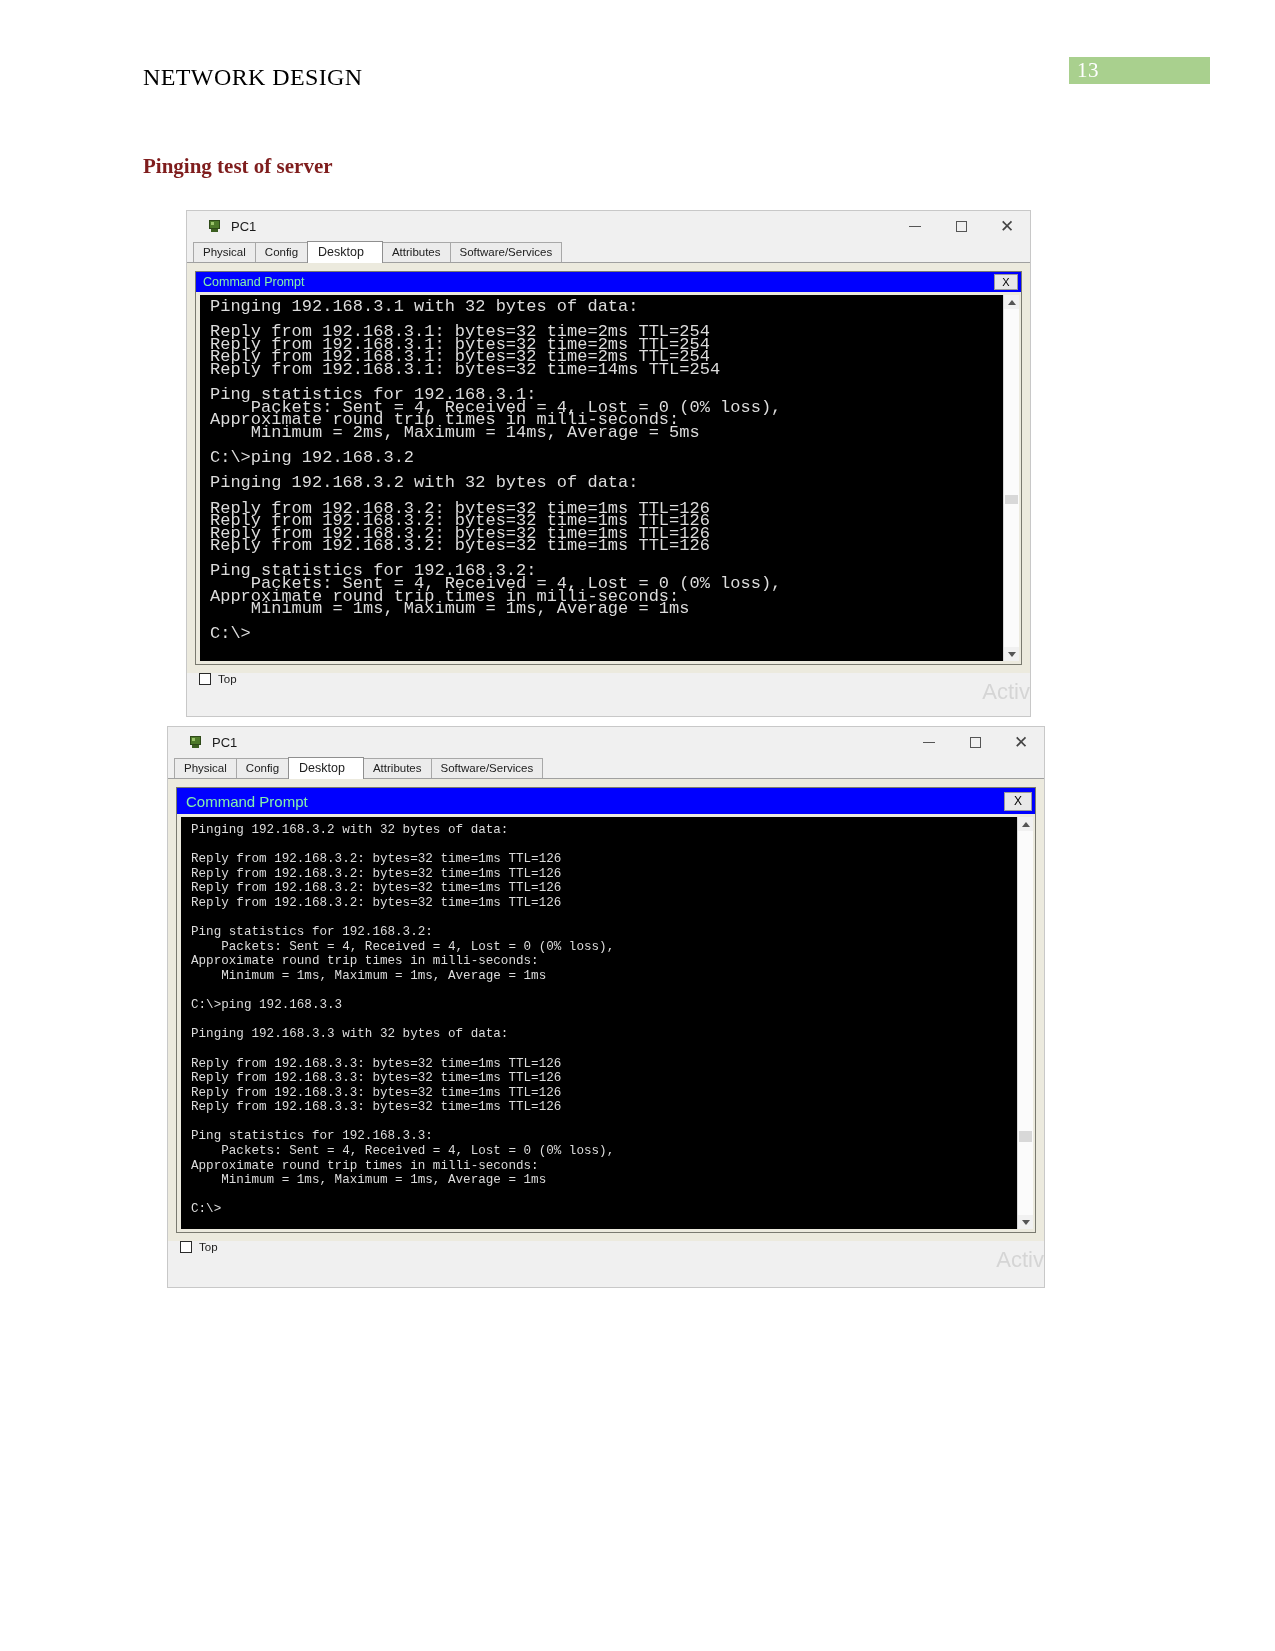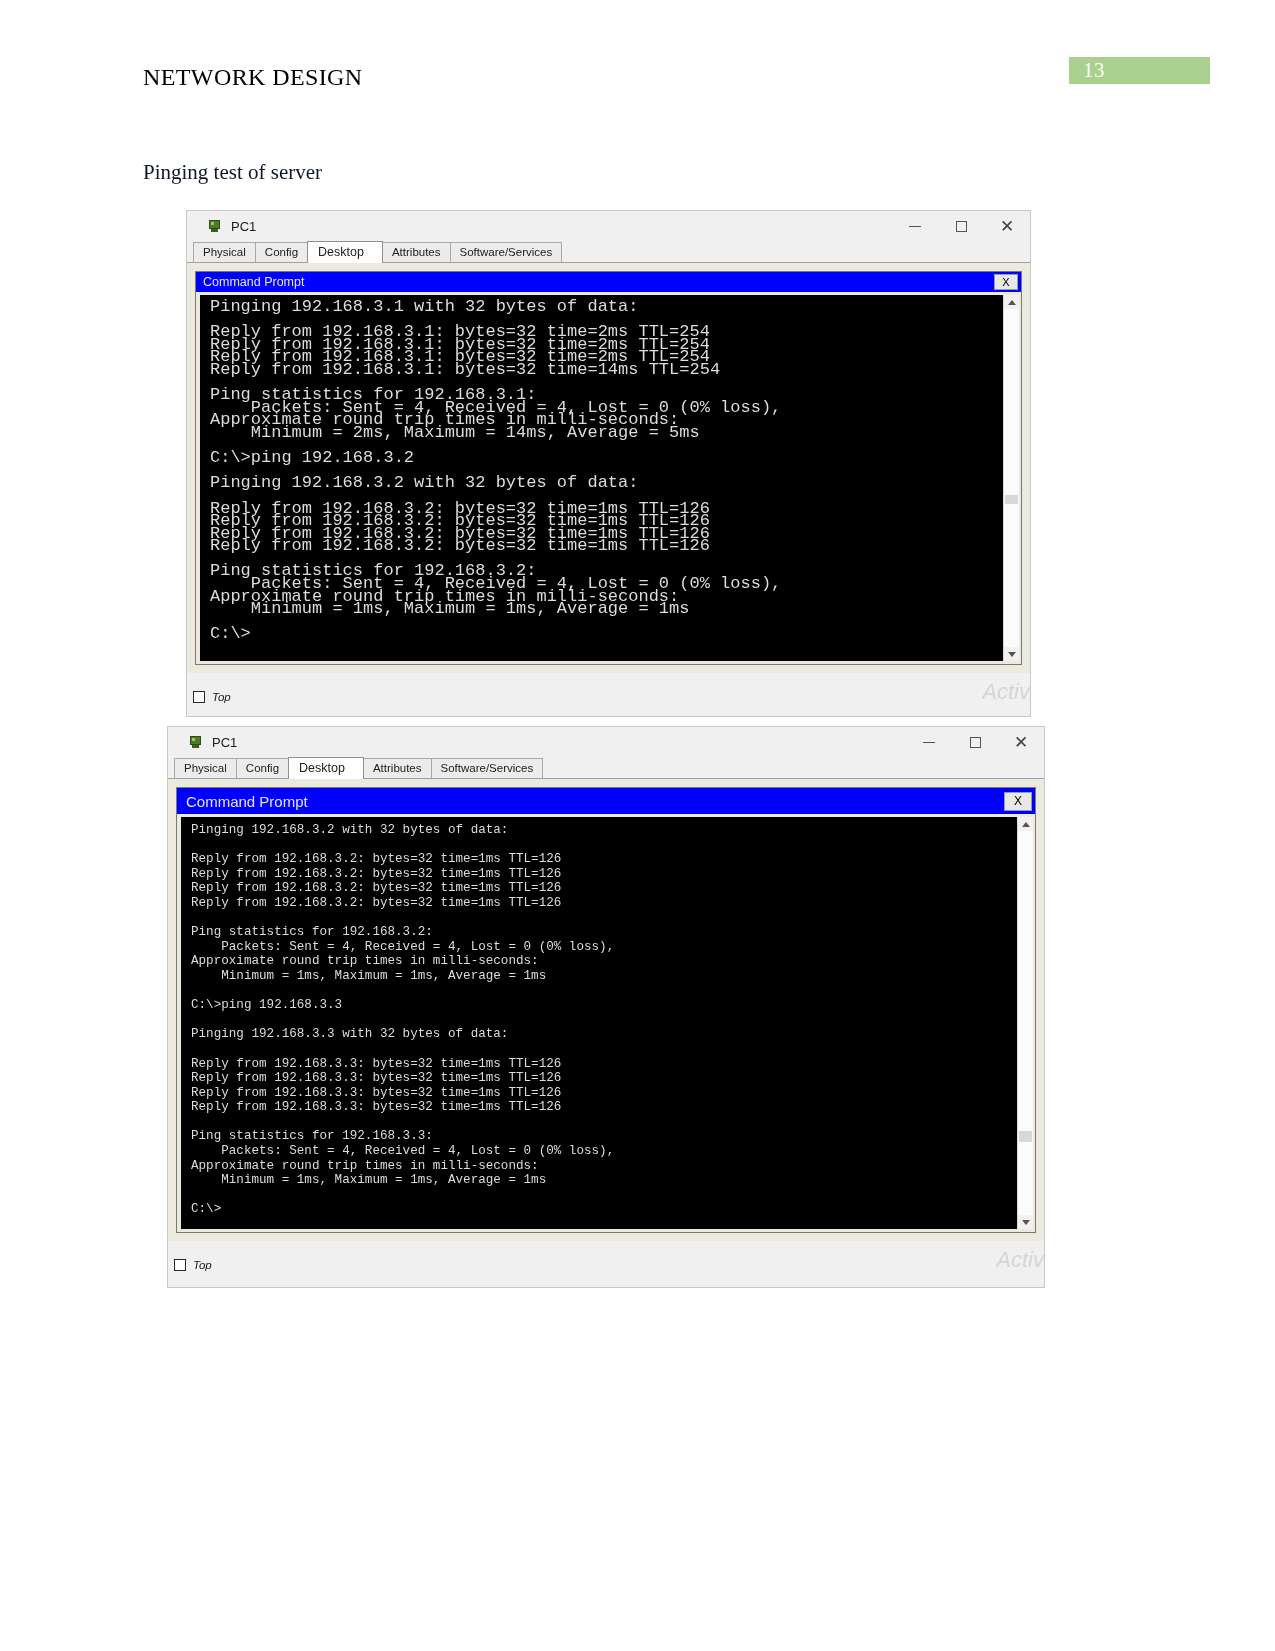--- a/index.html
+++ b/index.html
@@ -21,43 +21,43 @@
     position: absolute;
     left: 1069px;
     top: 57px;
     width: 141px;
     height: 27px;
     background: #a9d08e;
     color: #ffffff;
     font-family: "Liberation Serif", serif;
     font-size: 21px;
     line-height: 27px;
-    padding-left: 14px;
+    padding-left: 8px;
     box-sizing: border-box;
     letter-spacing: 0.5px;
   }
 
   .doc-heading {
     position: absolute;
     left: 143px;
     top: 64px;
     font-family: "Liberation Serif", serif;
     font-size: 24px;
     color: #000000;
     letter-spacing: 0.4px;
   }
 
   .section-title {
     position: absolute;
     left: 143px;
-    top: 160px;
+    top: 154px;
     font-family: "Liberation Serif", serif;
     font-size: 21px;
-    font-weight: normal;
-    color: #0f172a;
+    font-weight: bold;
+    color: #7f1d1d;
   }
 
   
   .pt-window {
     position: absolute;
     background: #f0f0f0;
     border: 1px solid #c8c8c8;
     box-sizing: border-box;
   }
 
@@ -189,21 +189,21 @@
   }
   .cmd-titlebar {
     height: 20px;
     background: #0000ff;
     display: flex;
     align-items: center;
     justify-content: space-between;
     flex: none;
   }
   .cmd-titlebar .cmd-title {
-    color: #e5e5e5;
+    color: #86efac;
     font-family: "Liberation Sans", sans-serif;
     font-size: 12.5px;
     padding-left: 7px;
     white-space: nowrap;
   }
   .cmd-close {
     width: 24px;
     height: 16px;
     margin-right: 3px;
     background: #e8e8e8;
@@ -270,25 +270,24 @@
     left: 1px;
     right: 1px;
     background: #d8d8d8;
   }
 
   
   .pt-footer {
     height: 30px;
     background: #f0f0f0;
     display: flex;
-    align-items: flex-end;
-    padding-left: 6px;
-    box-sizing: border-box;
-    position: relative;
-    font-style: italic;
+    align-items: flex-start;
+    padding-left: 12px;
+    box-sizing: border-box;
+    position: relative;
   }
   .pt-checkbox {
     width: 12px;
     height: 12px;
     border: 1px solid #2a2a2a;
     background: #ffffff;
     box-sizing: border-box;
     flex: none;
   }
   .pt-footer-label {

